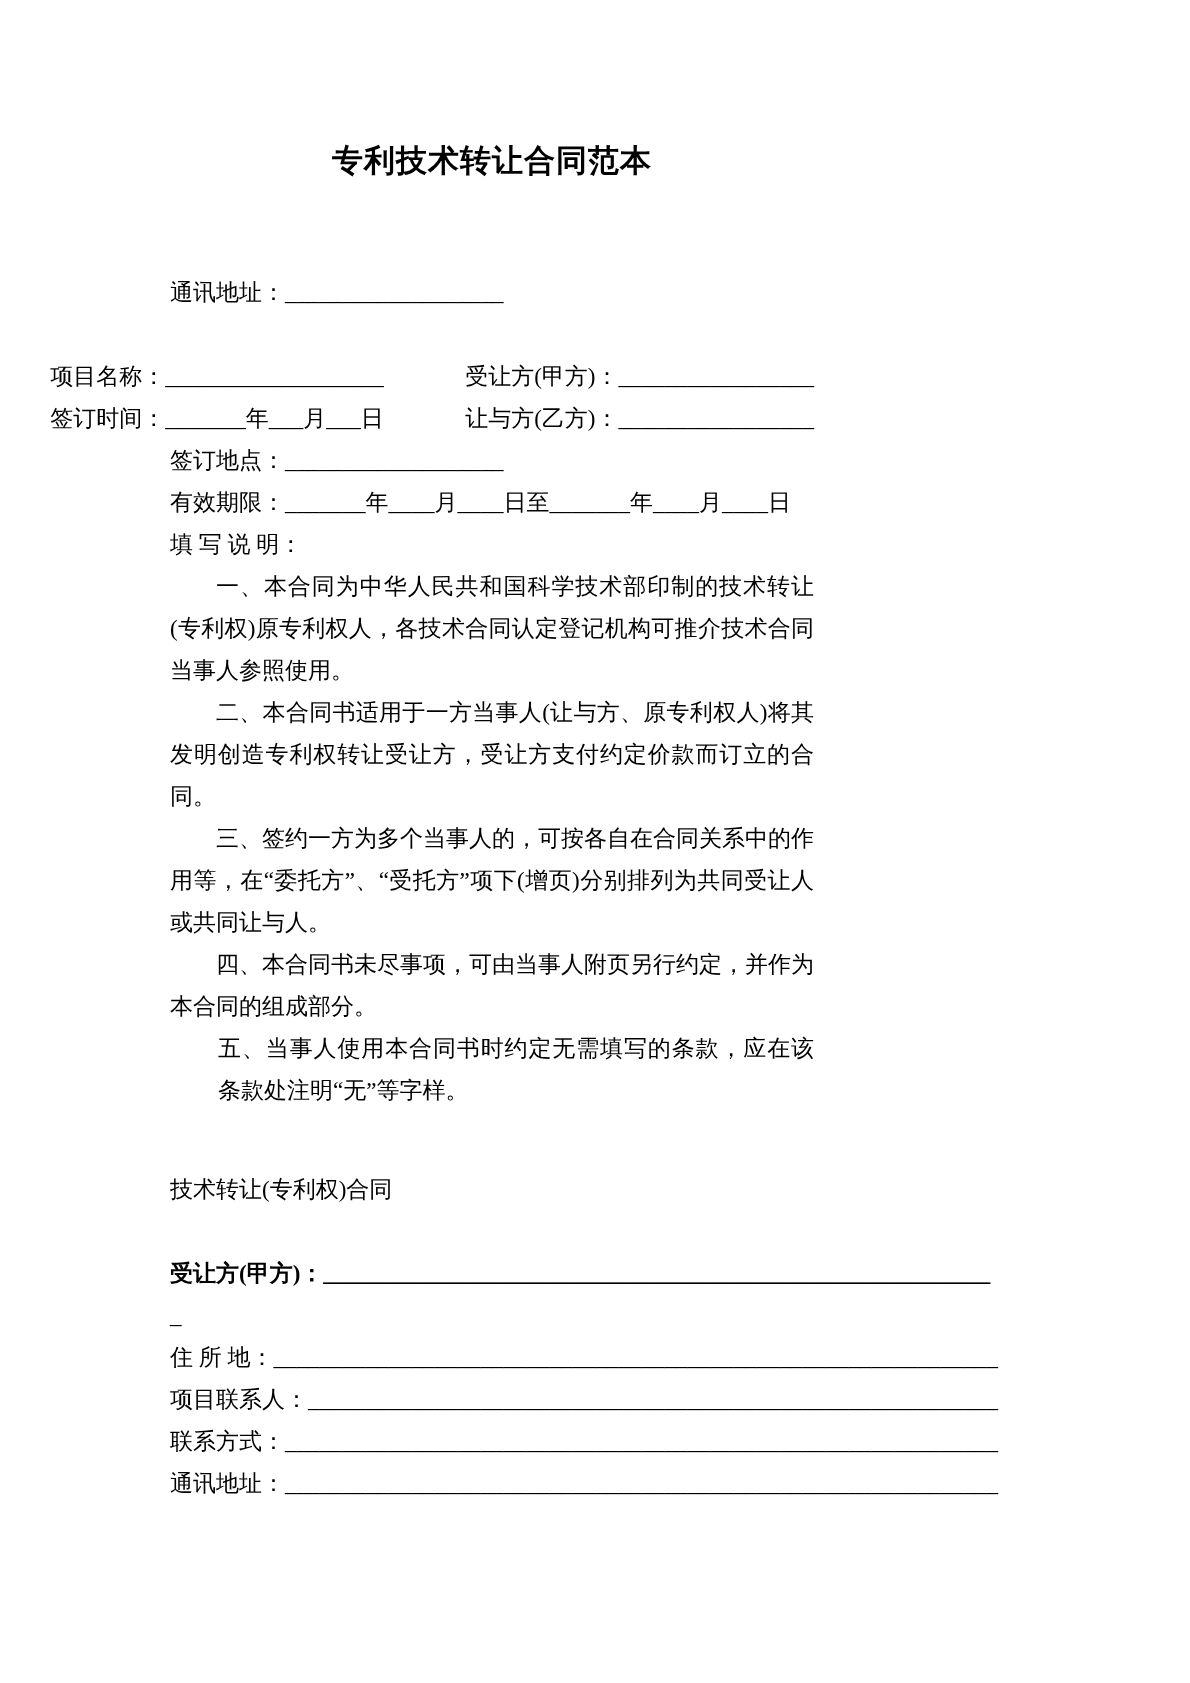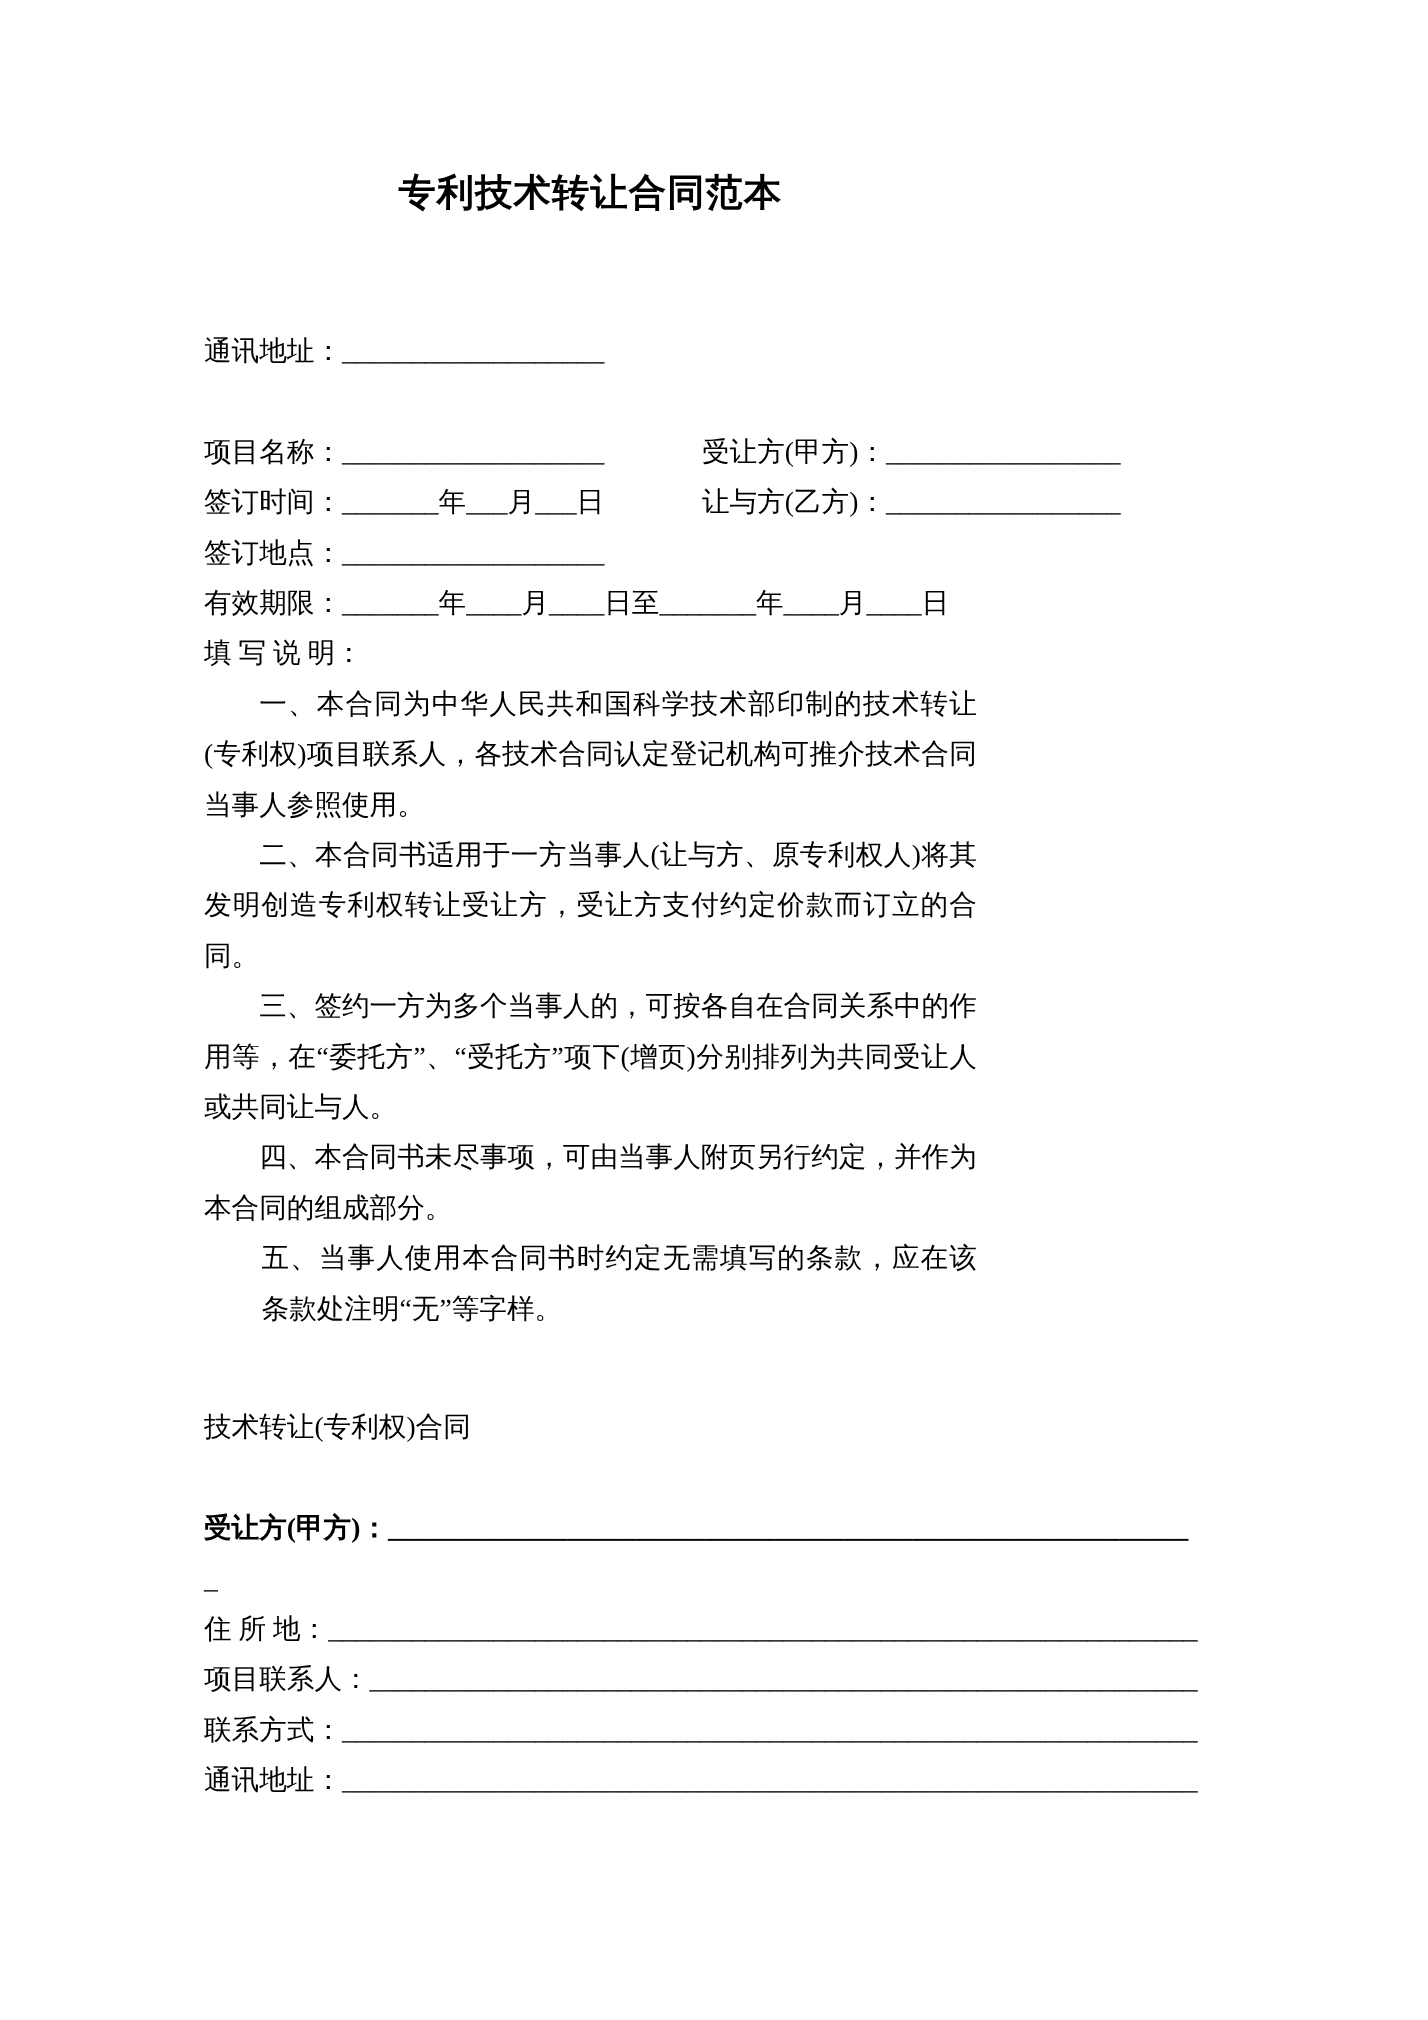--- a/index.html
+++ b/index.html
@@ -30,20 +30,21 @@
   .line {
     white-space: nowrap;
     line-height: 42px;
   }
   .gap-above {
     margin-top: 42px;
   }
   .two-col {
     display: flex;
     line-height: 42px;
+    justify-content: flex-end;
   }
   .two-col .col-left {
     flex: none;
     width: 415px;
     white-space: nowrap;
   }
   .two-col .col-right {
     flex: none;
     white-space: nowrap;
   }
@@ -102,21 +103,21 @@
   <div class="line">
     <span>签订地点：</span><span class="blank">___________________</span>
   </div>
 
   <div class="line">
     <span>有效期限：</span><span class="blank">_______年____月____日至_______年____月____日</span>
   </div>
 
   <div class="line">填 写 说 明：</div>
 
-  <p class="para">一、本合同为中华人民共和国科学技术部印制的技术转让(专利权)项目联系人，各技术合同认定登记机构可推介技术合同当事人参照使用。</p>
+  <p class="para">一、本合同为中华人民共和国科学技术部印制的技术转让(专利权)原专利权人，各技术合同认定登记机构可推介技术合同当事人参照使用。</p>
   <p class="para">二、本合同书适用于一方当事人(让与方、原专利权人)将其发明创造专利权转让受让方，受让方支付约定价款而订立的合同。</p>
   <p class="para">三、签约一方为多个当事人的，可按各自在合同关系中的作用等，在“委托方”、“受托方”项下(增页)分别排列为共同受让人或共同让与人。</p>
   <p class="para">四、本合同书未尽事项，可由当事人附页另行约定，并作为本合同的组成部分。</p>
   <p class="para no-indent">五、当事人使用本合同书时约定无需填写的条款，应在该条款处注明“无”等字样。</p>
 
   <div class="section-heading">技术转让(专利权)合同</div>
 
   <div class="line party-first">
     <span>受让方(甲方)：</span><span class="blank">__________________________________________________________</span>
   </div>

